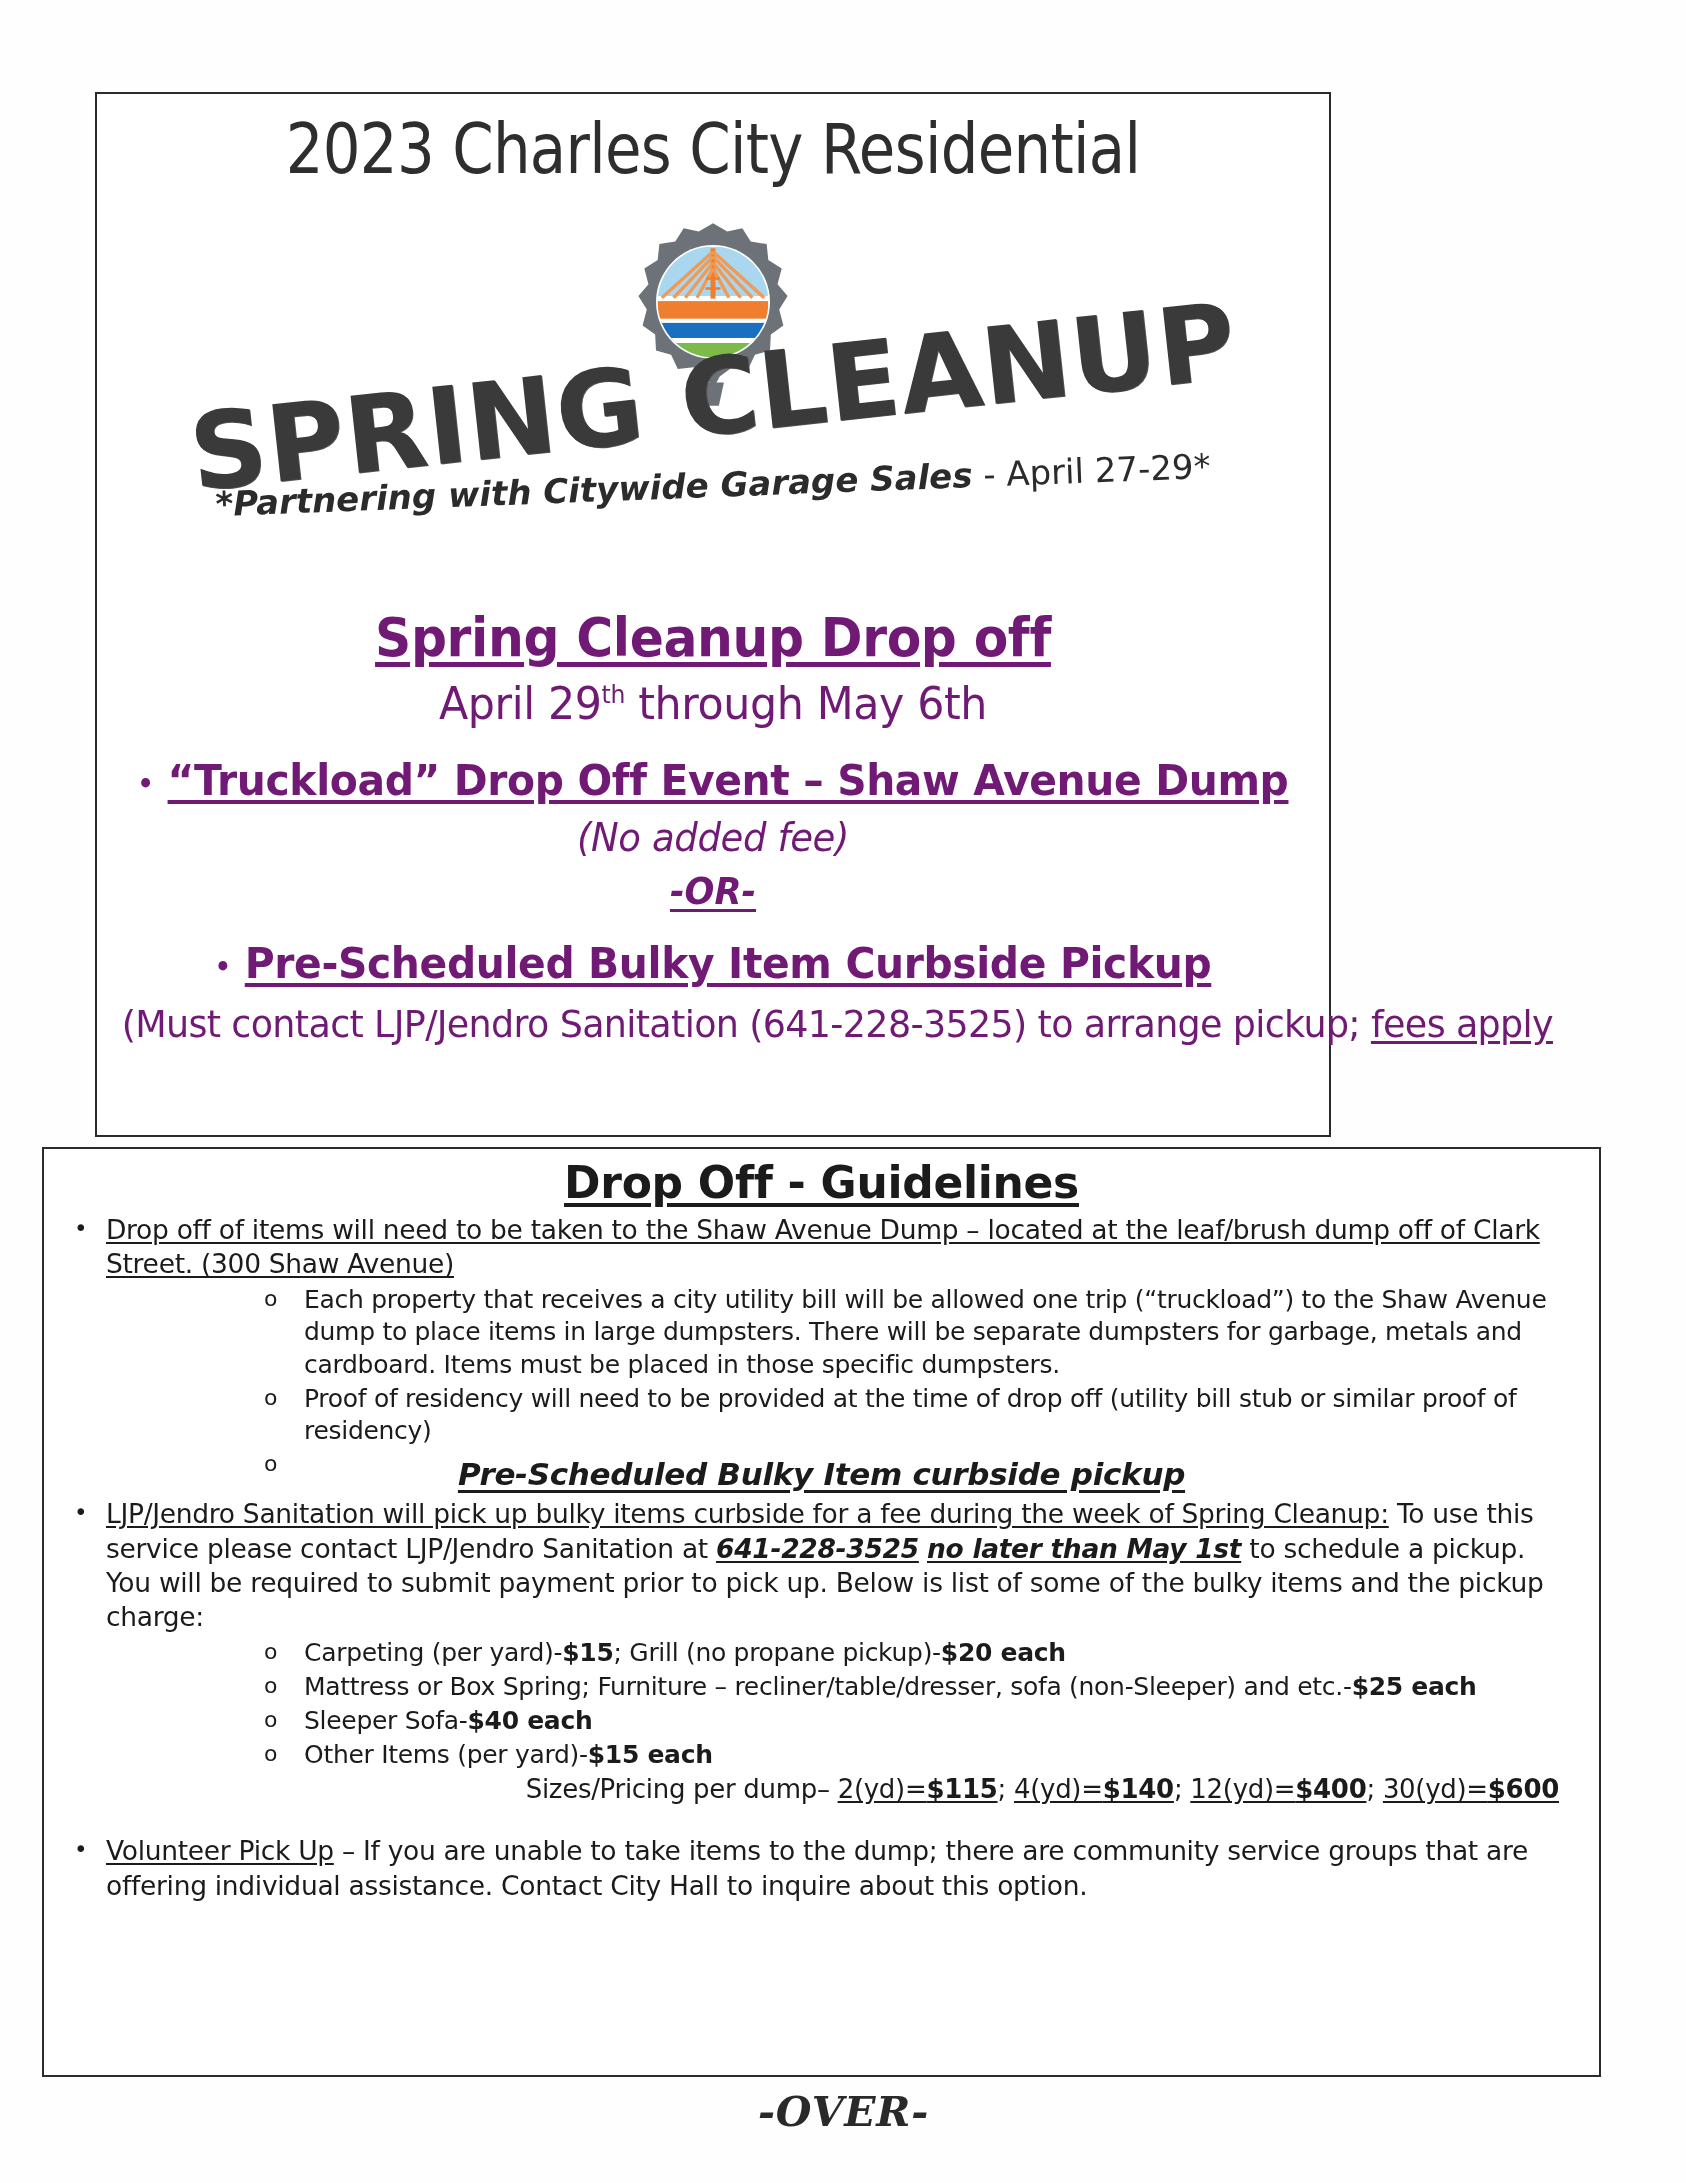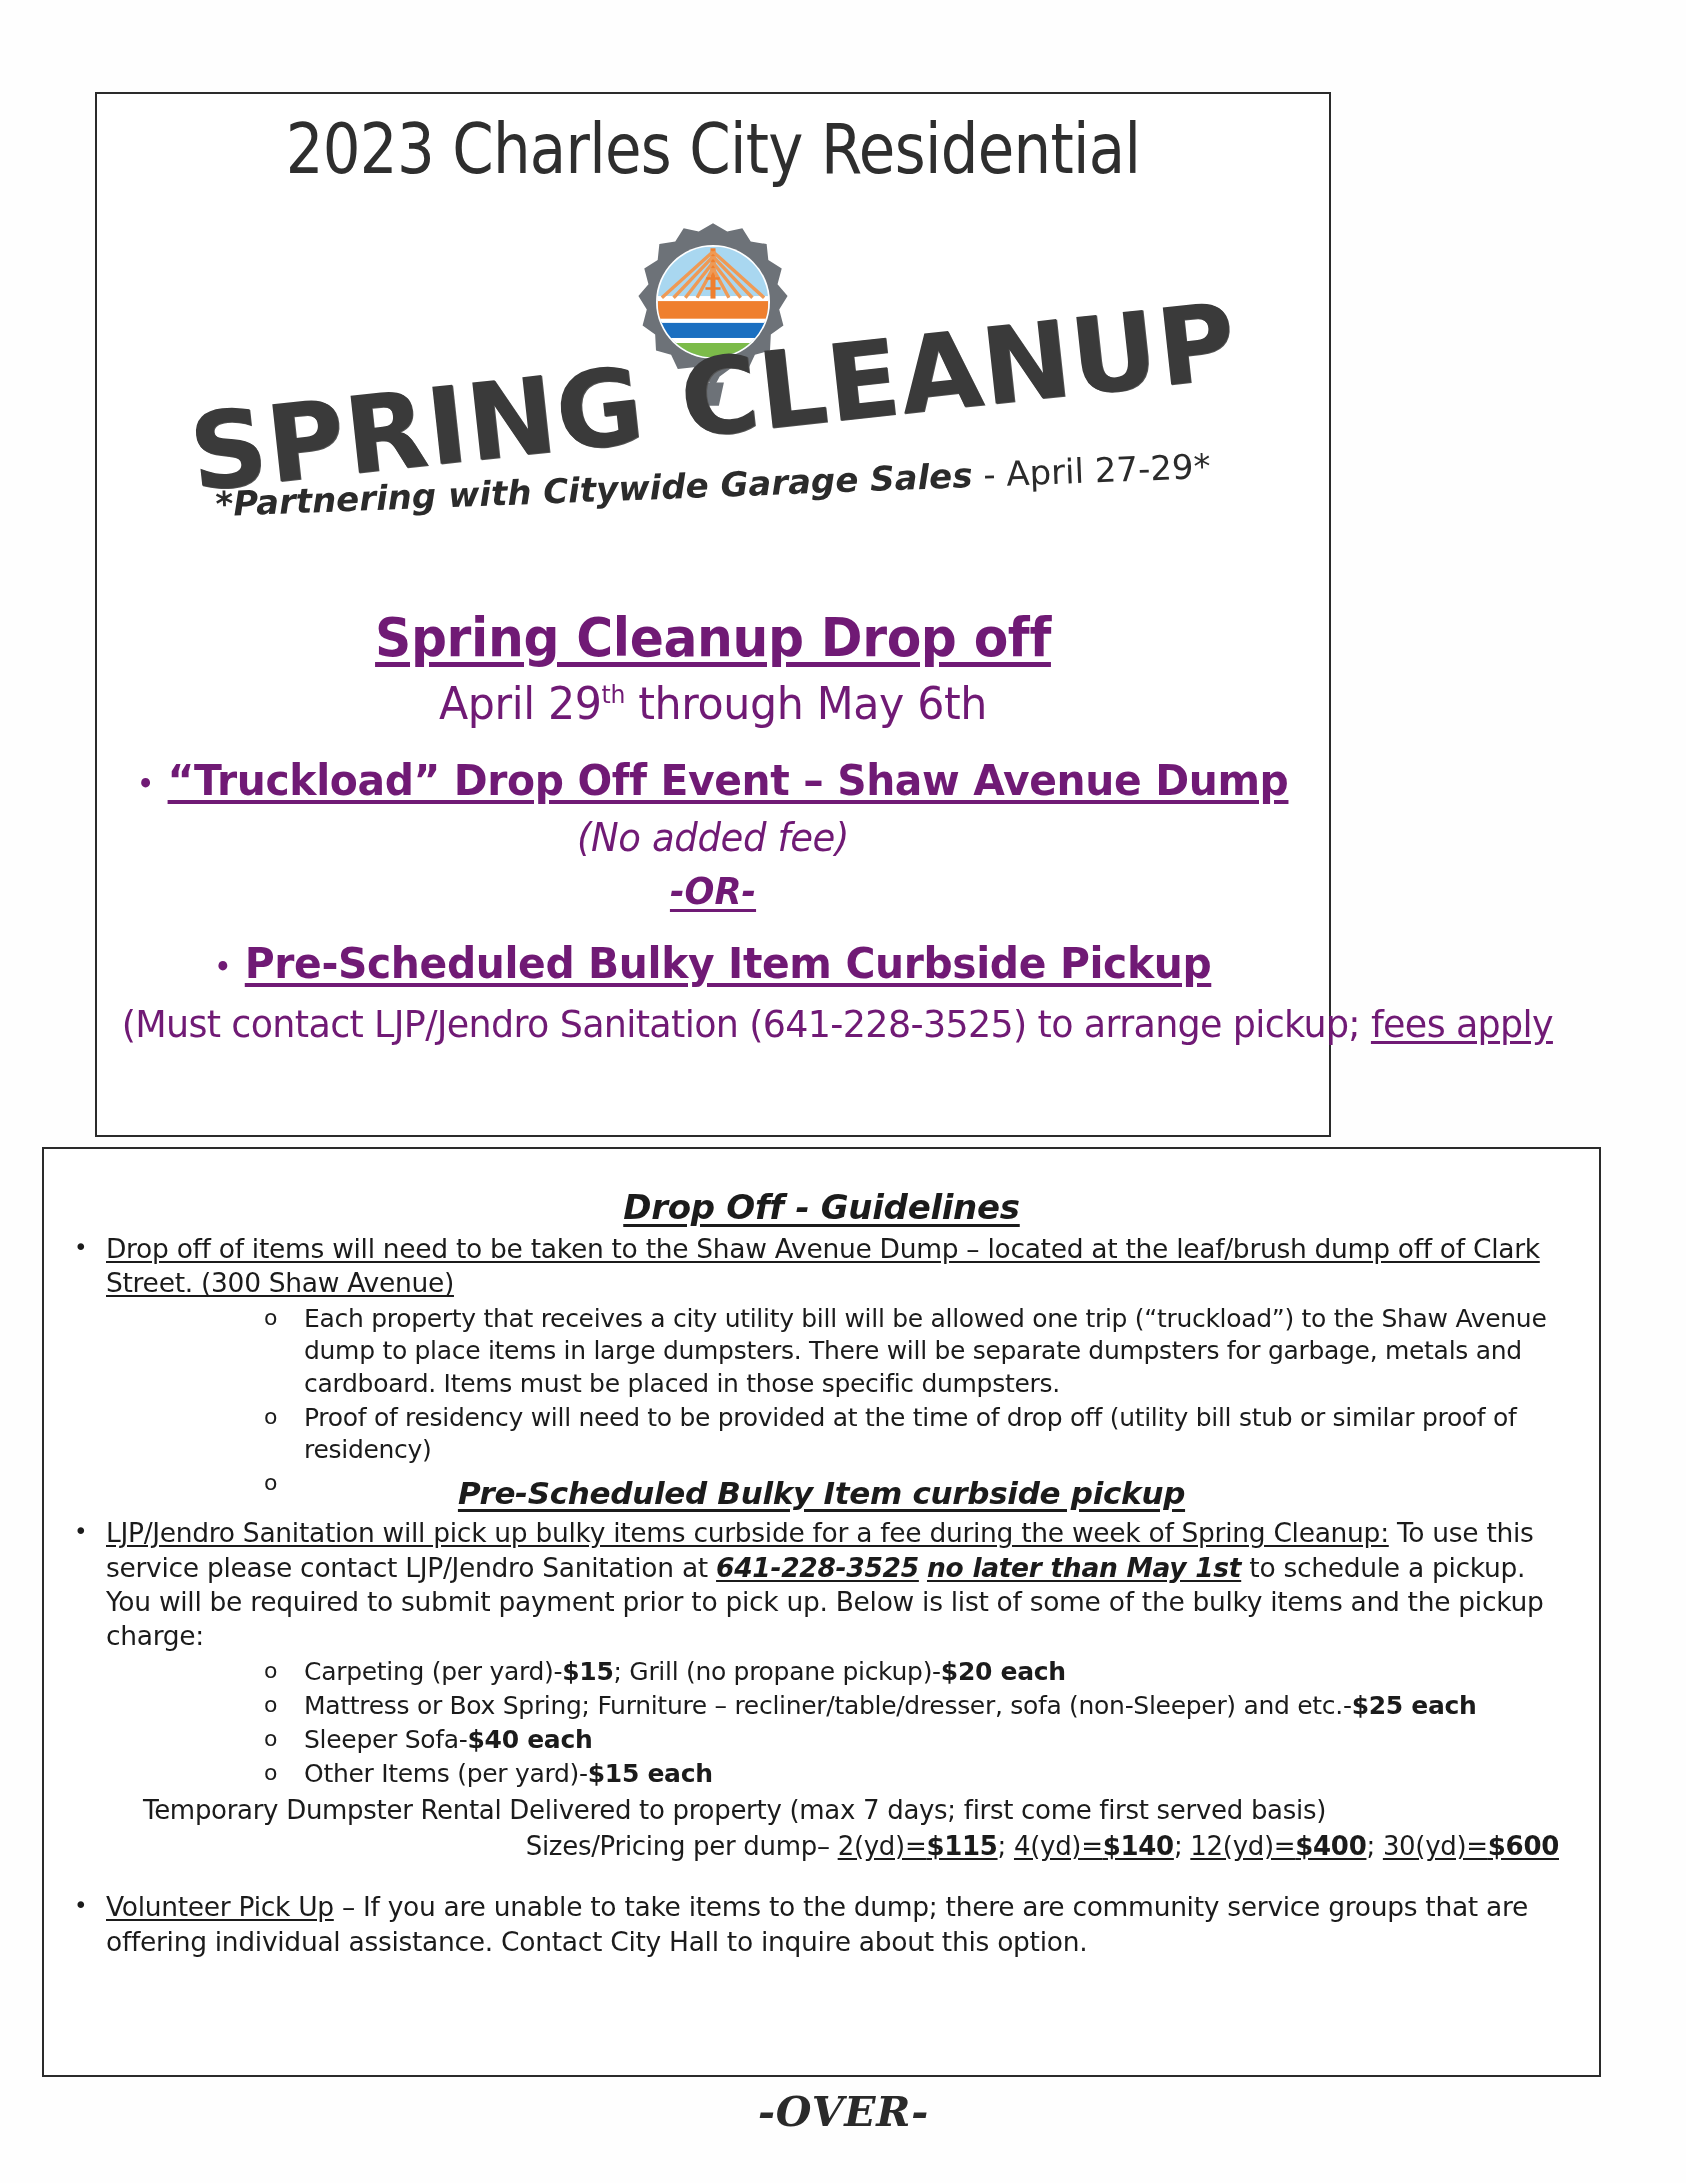--- a/index.html
+++ b/index.html
@@ -179,26 +179,25 @@
     height: 930px;
     border: 2.5px solid #2b2b2b;
     box-sizing: border-box;
     background: #ffffff;
     font-family: "DejaVu Sans", sans-serif;
     color: #1b1b1b;
   }
 
   .guide-heading {
     text-align: center;
-    font-size: 34px;
-    font-style: italic;
+    font-size: 44px;
     font-weight: bold;
     text-decoration: underline;
     text-underline-offset: 5px;
-    margin-top: 38px;
+    margin-top: 8px;
     letter-spacing: -0.3px;
   }
   .guide-heading-2 {
     text-align: center;
     font-size: 31px;
     font-style: italic;
     font-weight: bold;
     text-decoration: underline;
     text-underline-offset: 5px;
     margin-top: 8.4px;
@@ -398,21 +397,20 @@
     <div class="lvl2">
       <span class="ocirc">o</span>
       <span>Sleeper Sofa-</span><span class="b">$40 each</span>
     </div>
 
     <div class="lvl2">
       <span class="ocirc">o</span>
       <span>Other Items (per yard)-</span><span class="b">$15 each</span>
     </div>
 
-    <div class="plain-line">Temporary Dumpster Rental Delivered to property (max 7 days; first come first served basis)</div>
 
     <div class="plain-line indent2">
       <span>Sizes/Pricing per dump– </span><span class="u">2(yd)=</span><span class="bu">$115</span><span>; </span><span class="u">4(yd)=</span><span class="bu">$140</span><span>; </span><span class="u">12(yd)=</span><span class="bu">$400</span><span>; </span><span class="u">30(yd)=</span><span class="bu">$600</span>
     </div>
 
     <div class="spacer-sm"></div>
 
     <div class="lvl1">
       <span class="dot">•</span>
       <span class="u">Volunteer Pick Up</span><span> – If you are unable to take items to the dump; there are community service groups that are offering individual assistance. Contact City Hall to inquire about this option.</span>

